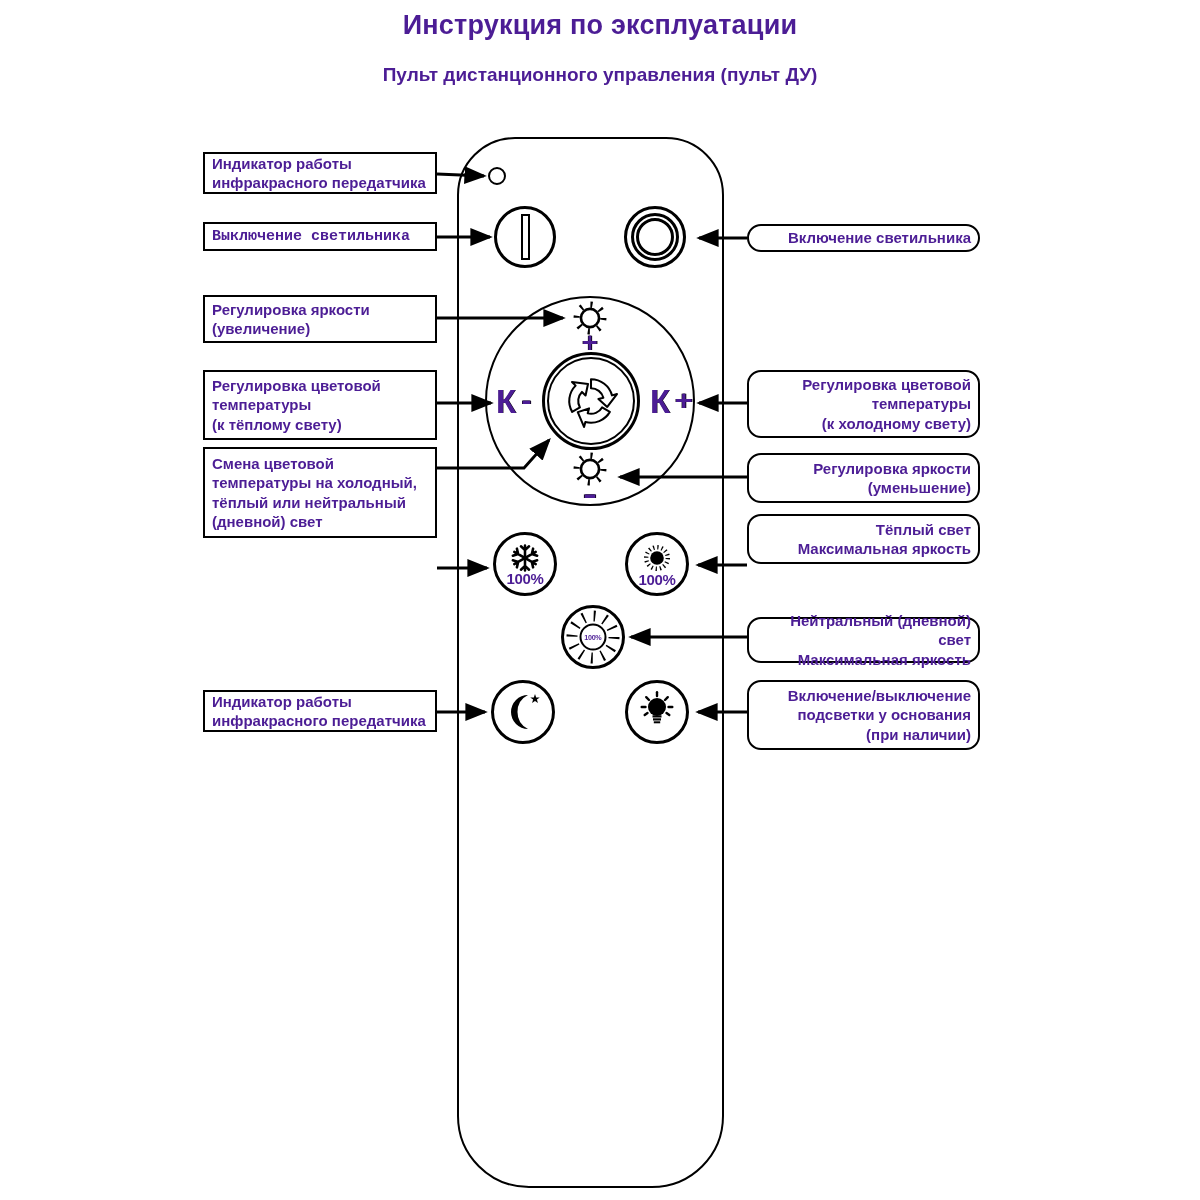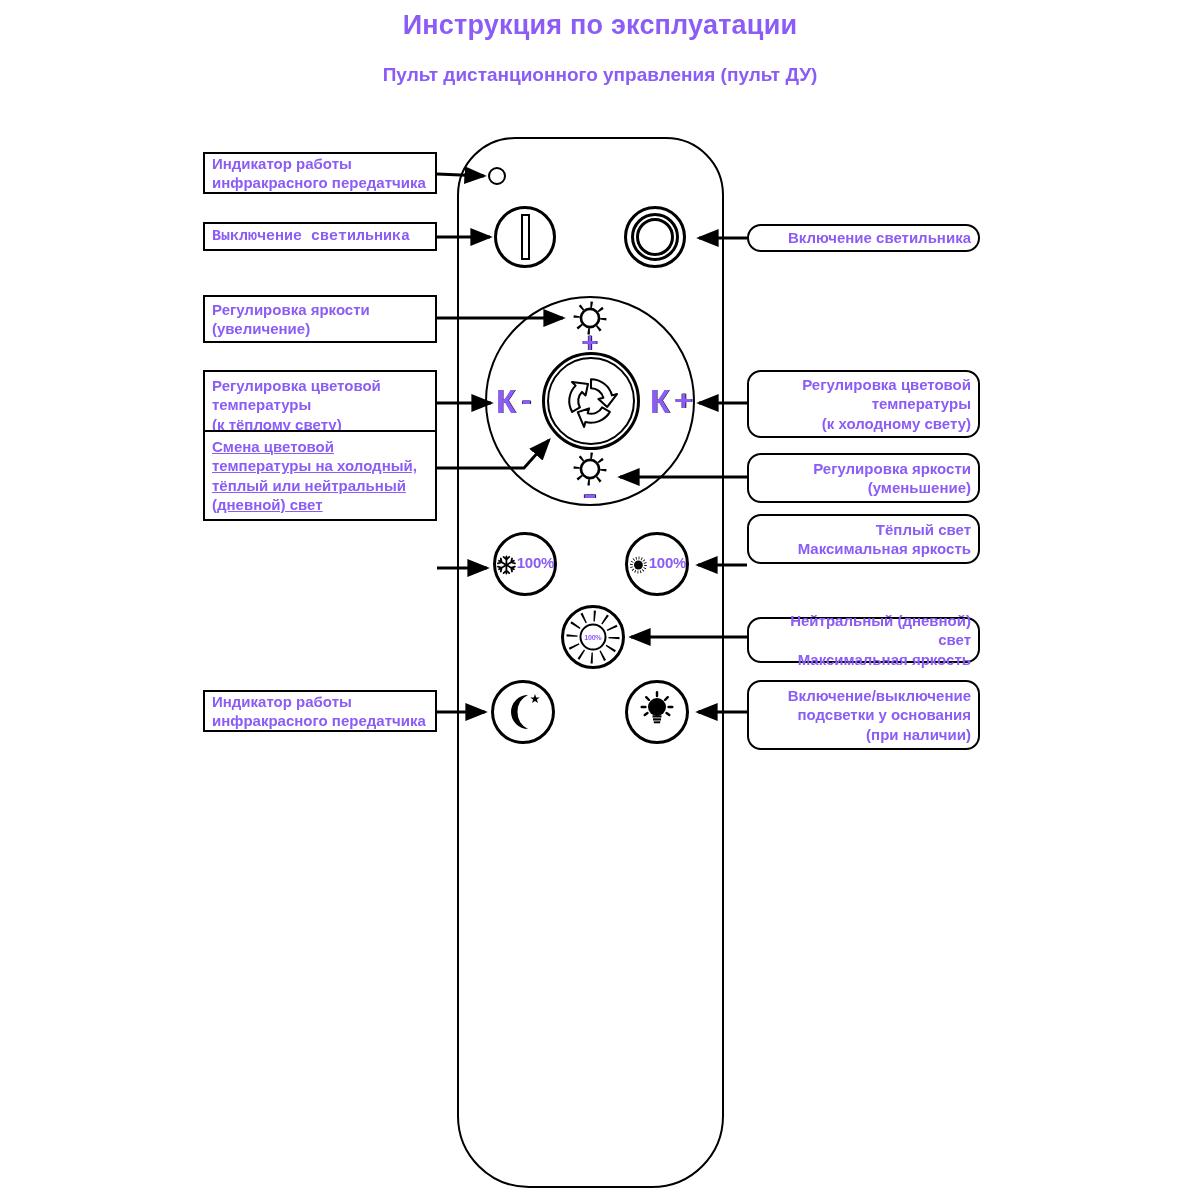--- a/index.html
+++ b/index.html
@@ -1,42 +1,42 @@
 <!DOCTYPE html>
 <html><head>
 <meta charset="utf-8">
 <style>
   html,body{margin:0;padding:0;background:#fff;}
   .canvas{position:relative;width:1200px;height:1200px;background:#fff;overflow:hidden;
-          font-family:"Liberation Sans","DejaVu Sans",sans-serif;color:#8b5cf6;}
+          font-family:"Liberation Sans","DejaVu Sans",sans-serif;color:#4c1d95;}
   .title{position:absolute;top:10px;left:0;width:1200px;text-align:center;
          font-size:27px;font-weight:bold;margin:0;letter-spacing:.2px;}
   .subtitle{position:absolute;top:64px;left:0;width:1200px;text-align:center;
             font-size:19px;font-weight:bold;margin:0;}
   
   .remote{position:absolute;left:457px;top:137px;width:267px;height:1051px;
           border:2.5px solid #000;border-radius:58px 58px 72px 72px;background:#fff;box-sizing:border-box;}
   .bigcircle{position:absolute;left:485px;top:296px;width:210px;height:210px;
              border:2.5px solid #000;border-radius:50%;background:#fff;box-sizing:border-box;}
   
   .connectors{position:absolute;left:0;top:0;width:1200px;height:1200px;pointer-events:none;}
   
   .callout{position:absolute;border:2.5px solid #000;background:#fff;box-sizing:border-box;
            font-size:15px;font-weight:bold;line-height:1.28;white-space:pre-line;
            display:flex;align-items:center;padding:3px 7px;}
   .callout.left{left:203px;width:234px;justify-content:flex-start;text-align:left;}
   .callout.right{left:747px;width:233px;justify-content:flex-end;text-align:right;border-radius:14px;}
   #l1{top:152px;height:42px;} #l2{top:222px;height:29px;font-family:Liberation Mono, monospace;} #l3{top:295px;height:48px;}
-  #l4{top:370px;height:70px;} #l5{top:430px;height:91px;text-decoration:underline;} #l6{top:543px;height:50px;}
+  #l4{top:370px;height:70px;} #l5{top:447px;height:91px;} #l6{top:543px;height:50px;}
   #l7{top:690px;height:42px;}
   #r1{top:224px;height:28px;} #r2{top:370px;height:68px;} #r3{top:453px;height:50px;}
   #r4{top:514px;height:50px;} #r5{top:617px;height:46px;} #r6{top:680px;height:70px;}
   
   .btn{position:absolute;border:3px solid #000;border-radius:50%;background:#fff;box-sizing:border-box;
-       display:flex;flex-direction:row;align-items:center;justify-content:center;}
+       display:flex;flex-direction:column;align-items:center;justify-content:center;}
   #ir-led{left:488px;top:167px;width:18px;height:18px;border-width:2.2px;}
   #power-off{left:494px;top:206px;width:62px;height:62px;}
   #power-off .bar{width:9px;height:46px;border:2.5px solid #000;background:#fff;box-sizing:border-box;}
   #power-on{left:624px;top:206px;width:62px;height:62px;}
   .ring1{width:48px;height:48px;border:3px solid #000;border-radius:50%;box-sizing:border-box;
          display:flex;align-items:center;justify-content:center;}
   .ring2{width:38px;height:38px;border:3px solid #000;border-radius:50%;box-sizing:border-box;}
   #center-btn{left:542px;top:352px;width:98px;height:98px;background:transparent;}
   #center-btn .inner{width:88px;height:88px;border:2.5px solid #000;border-radius:50%;box-sizing:border-box;
                      display:flex;align-items:center;justify-content:center;background:#fff;}

